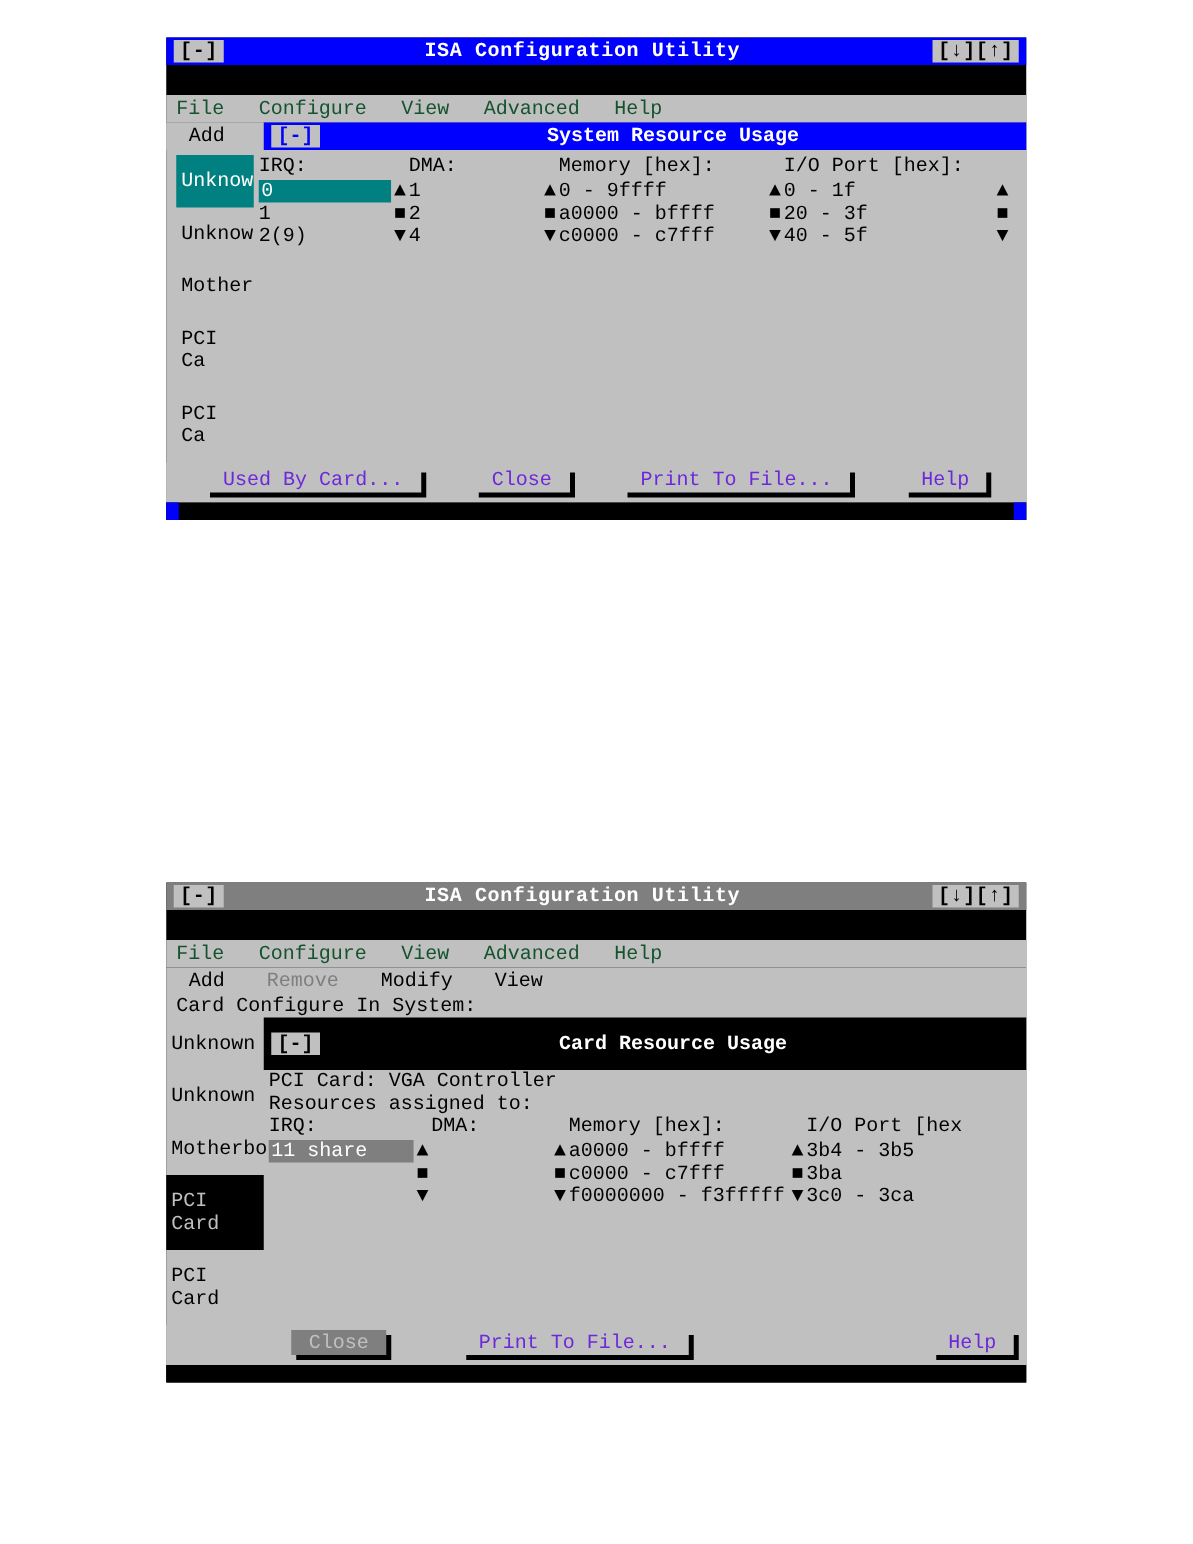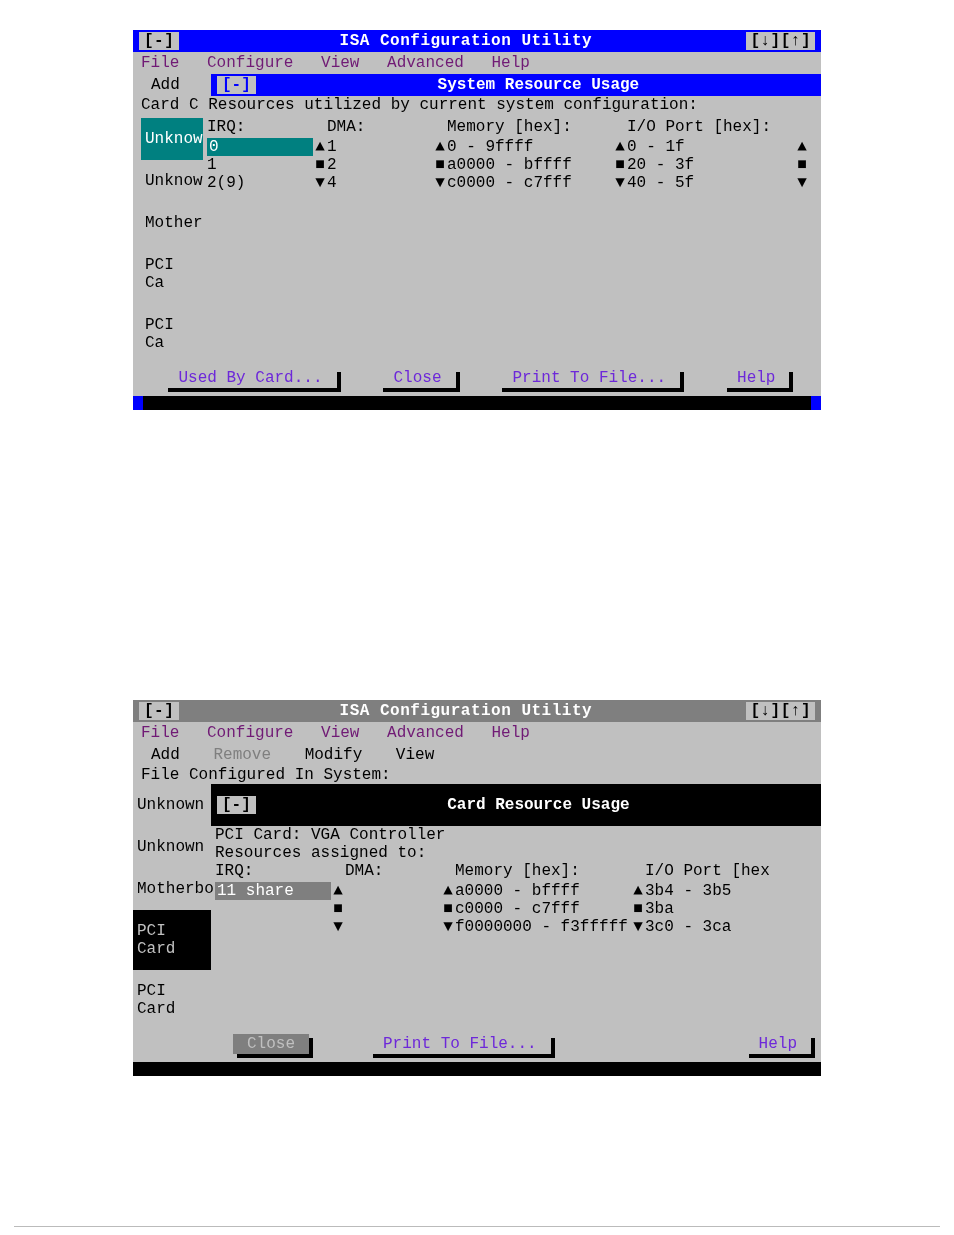--- a/index.html
+++ b/index.html
@@ -6,21 +6,21 @@
   .page{width:954px;margin:0 auto;}
 
   
   .dos-window{width:688px;margin:30px auto 0 auto;background:#000;}
   .title-bar{background:#0000ff;color:#fff;padding:2px 6px;display:flex;
              align-items:center;font-weight:bold;letter-spacing:0.5px;}
   .title-bar .ctrl{background:#c0c0c0;color:#000;padding:0 5px;margin-right:6px;
                    font-weight:bold;}
   .title-bar .title-text{flex:2;text-align:center;}
   .title-bar .arrows{background:#c0c0c0;color:#000;padding:0 4px;font-weight:bold;}
-  .menu-bar{background:#c0c0c0;color:#701a75;padding:2px 8px;}
+  .menu-bar{background:#c0c0c0;color:#14532d;padding:2px 8px;margin-top:24px;}
   .menu-bar span{margin-right:18px;}
   .sub-bar{background:#c0c0c0;color:#000;padding:2px 8px 2px 18px;}
   .sub-bar span{margin-right:24px;}
   .sub-bar .dim{color:#7f7f7f;}
 
   .body-area{background:#c0c0c0;color:#000;padding:0;}
   .line{padding:0 8px;white-space:pre;}
 
   
   .dlg-title{background:#0000ff;color:#fff;display:flex;align-items:center;
@@ -95,21 +95,20 @@
       <div style="display:flex;align-items:stretch;">
         <div class="sub-bar" style="flex:0 0 60px;padding-right:0;">
           <span>Add</span>
         </div>
         <div class="dlg-title" style="flex:1;">
           <span class="ctrl">[-]</span>
           <span class="dlg-text">System Resource Usage</span>
         </div>
       </div>
 
-      <div class="line">Card C Resources utilized by current system configuration:</div>
 
       <div class="cols-wrap">
 
         <div class="side-list">
           <div class="item sel-teal">Unknow</div>
           <div class="item">Unknow</div>
           <div class="item">Mother</div>
           <div class="item">PCI Ca</div>
           <div class="item">PCI Ca</div>
         </div>
@@ -208,21 +207,21 @@
     </div>
 
     <div class="sub-bar">
       <span>Add</span>
       <span class="dim">Remove</span>
       <span>Modify</span>
       <span>View</span>
     </div>
 
     <div class="body-area">
-      <div class="line">File Configured In System:</div>
+      <div class="line">Card Configure In System:</div>
 
       <div style="display:flex;">
         <div class="side-list" style="flex:0 0 78px;">
           <div class="item">Unknown</div>
         </div>
         <div class="dlg-title2" style="flex:1;">
           <span class="ctrl">[-]</span>
           <span class="dlg-text">Card Resource Usage</span>
         </div>
       </div>

